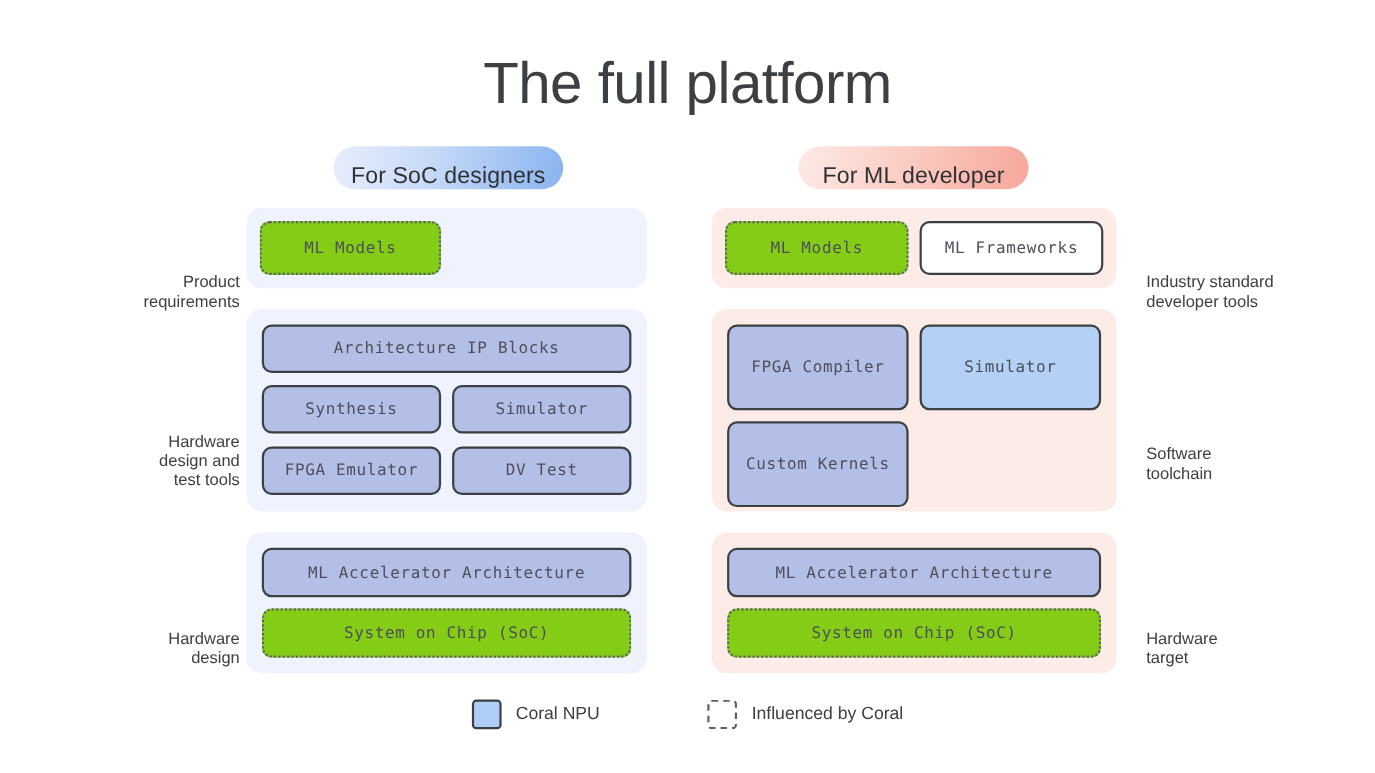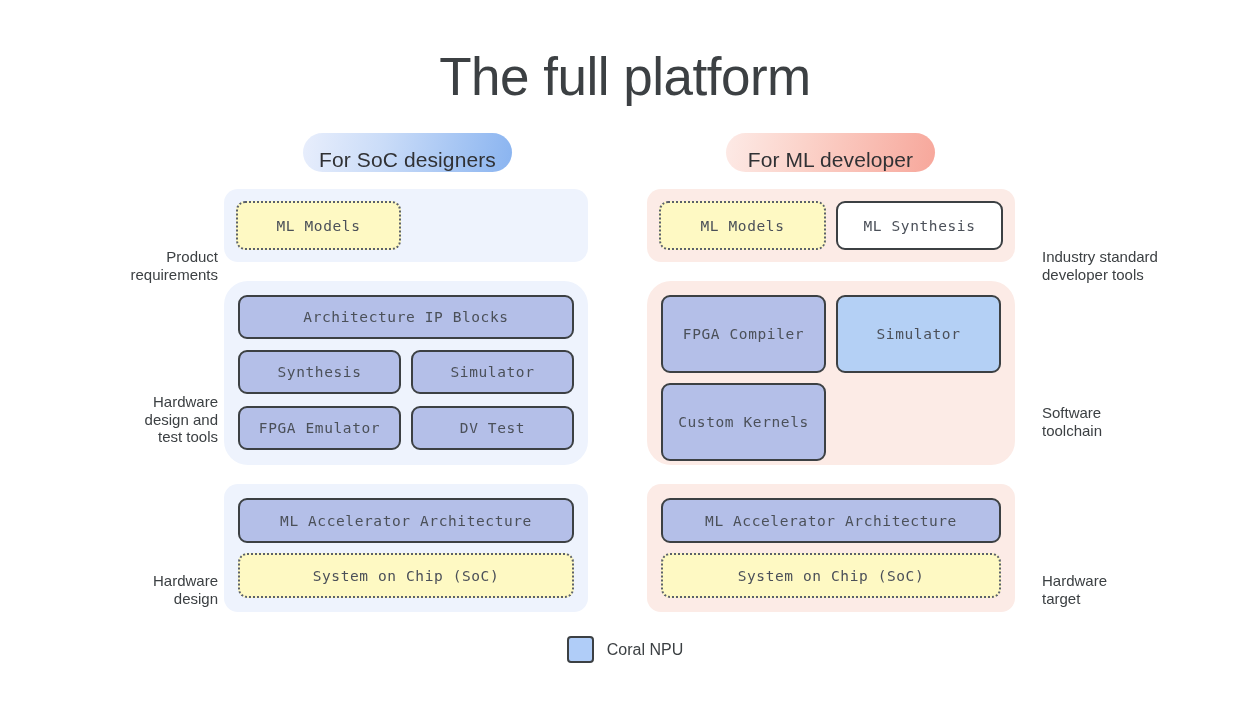--- a/index.html
+++ b/index.html
@@ -80,21 +80,21 @@
     border-radius: 14px;
     box-sizing: border-box;
   }
   .panel.blue { background: #eef3fd; }
   .panel.pink { background: #fcebe6; }
 
   .col-left  { left: 224px; width: 364px; }
   .col-right { left: 647px; width: 368px; }
 
   .r1 { top: 189px; height: 73px; padding: 12px; }
-  .r2 { top: 281px; height: 184px; padding: 14px; border-radius: 24px; }
+  .r2 { top: 281px; height: 184px; padding: 14px; }
   .r3 { top: 484px; height: 128px; padding: 14px; }
 
   
   .grid {
     display: flex;
     flex-wrap: wrap;
     gap: 10px;
     height: 100%;
     box-sizing: border-box;
     align-content: stretch;
@@ -110,21 +110,21 @@
     letter-spacing: 0.6px;
     color: #4b5059;
     text-align: center;
     background: #ffffff;
     border: 2px solid #3c4043;
     padding: 2px 6px;
   }
   .box.npu       { background: #b4bfe8; }
   .box.npu-sky   { background: #b4d0f5; }
   .box.white     { background: #ffffff; }
-  .box.dotted    { border: 2px dotted #5b616b; background: #fef9c3; }
+  .box.dotted    { border: 2px dotted #5b616b; background: #84cc16; }
 
   .half { width: calc(50% - 5px); }
   .full { width: 100%; }
 
   .r1 .grid .half { height: 49px; }
   .r2 .grid .box  { height: 48px; }
   .r3 .grid .box  { height: 45px; }
 
   
   .r2.col-right .grid .box { height: 78px; }
@@ -197,21 +197,21 @@
 <div class="panel blue col-left r3">
   <div class="grid">
     <div class="box npu full">ML Accelerator Architecture</div>
     <div class="box dotted full">System on Chip (SoC)</div>
   </div>
 </div>
 
 <div class="panel pink col-right r1">
   <div class="grid">
     <div class="box dotted half">ML Models</div>
-    <div class="box white half">ML Synthesis</div>
+    <div class="box white half">ML Frameworks</div>
   </div>
 </div>
 
 <div class="panel pink col-right r2">
   <div class="grid">
     <div class="box npu half">FPGA Compiler</div>
     <div class="box npu-sky half">Simulator</div>
     <div class="box npu half">Custom Kernels</div>
   </div>
 </div>
@@ -221,13 +221,17 @@
     <div class="box npu full">ML Accelerator Architecture</div>
     <div class="box dotted full">System on Chip (SoC)</div>
   </div>
 </div>
 
 <div class="legend">
   <div class="legend-item">
     <span class="swatch filled"></span>
     <span>Coral NPU</span>
   </div>
+  <div class="legend-item">
+    <span class="swatch dashed"></span>
+    <span>Influenced by Coral</span>
+  </div>
 </div>
 
 </body></html>

